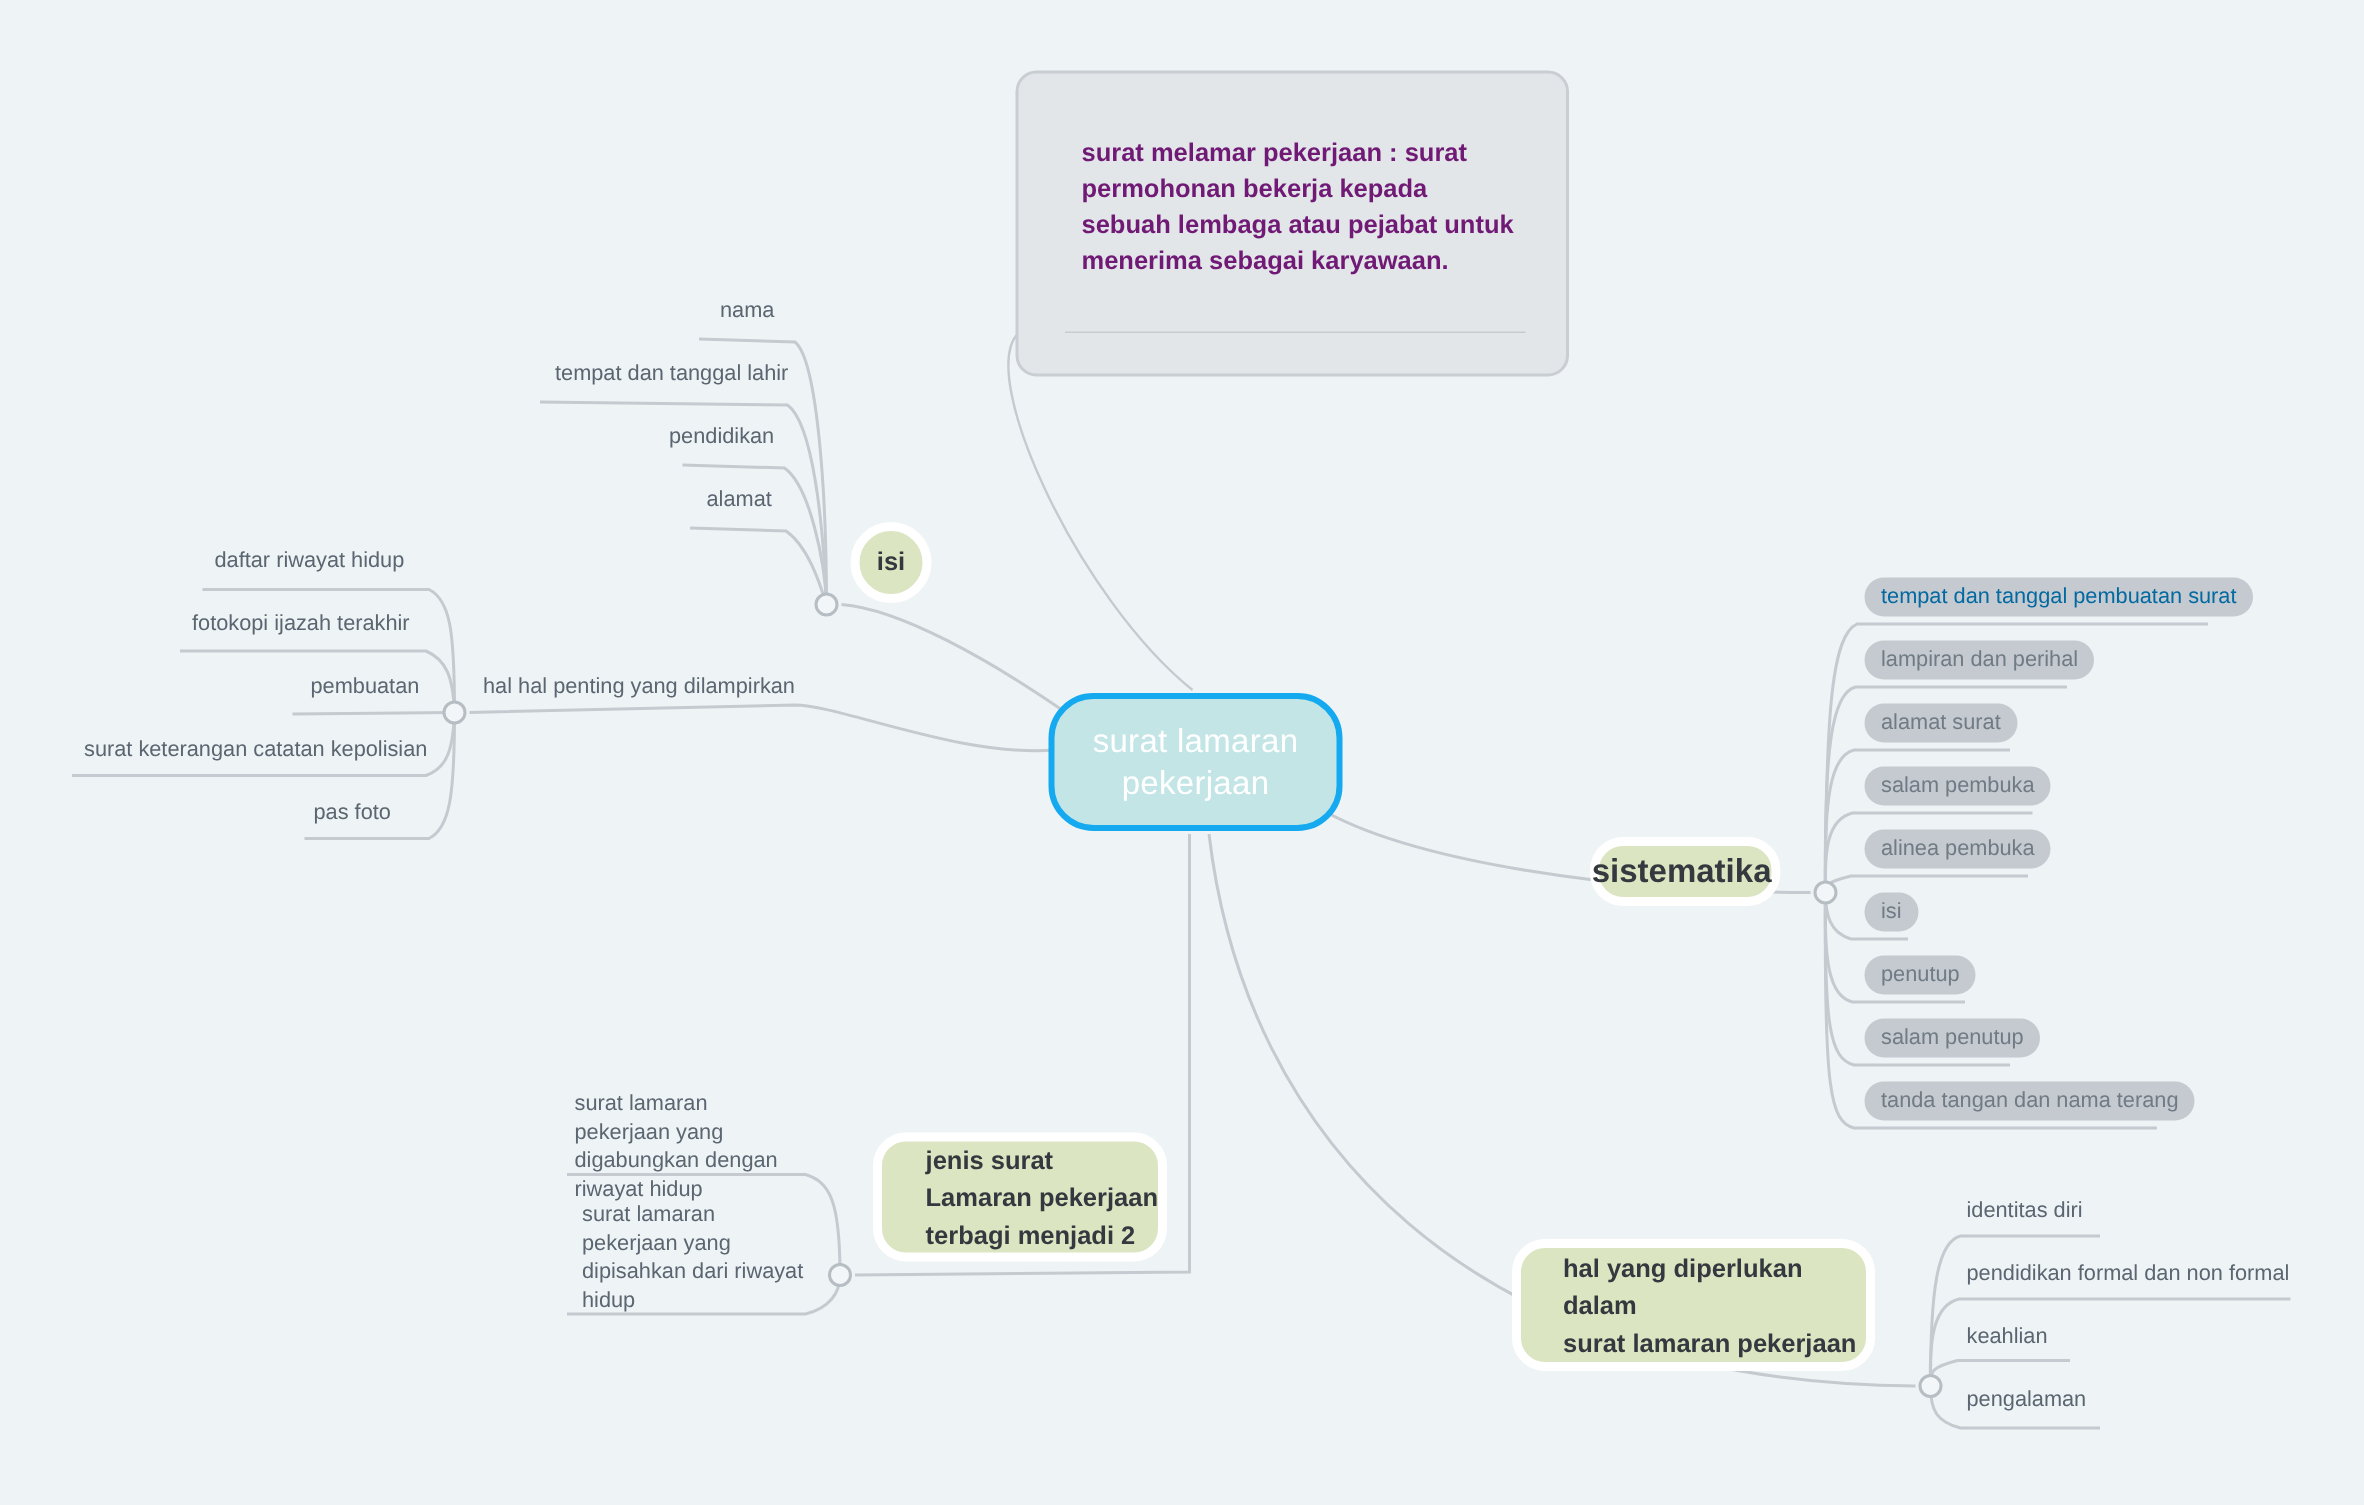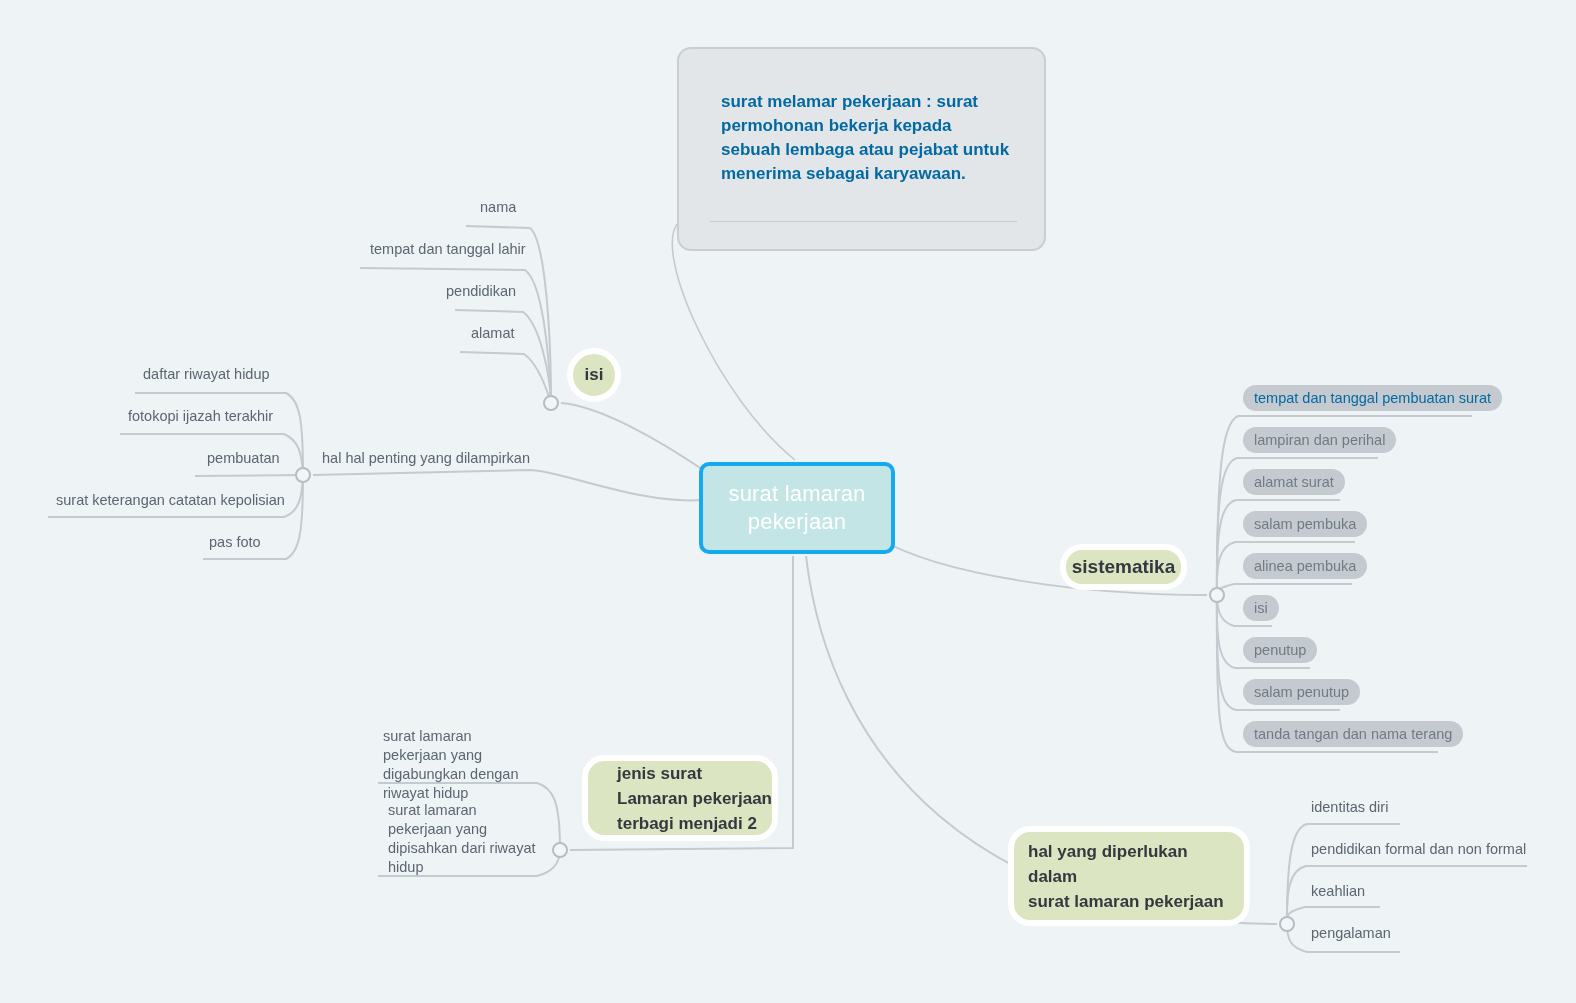--- a/index.html
+++ b/index.html
@@ -26,21 +26,21 @@
 
   
   .root-node {
     position: absolute;
     left: 699px;
     top: 462px;
     width: 196px;
     height: 92px;
     background: #c3e5e6;
     border: 4px solid #15a9f0;
-    border-radius: 10px;
+    border-radius: 30px;
     box-sizing: border-box;
     display: flex;
     align-items: center;
     justify-content: center;
     text-align: center;
     color: #ffffff;
     font-size: 22px;
     line-height: 28px;
     letter-spacing: 0.2px;
     z-index: 6;
@@ -57,21 +57,21 @@
     border: 2px solid #c9ced3;
     border-radius: 14px;
     box-sizing: border-box;
     z-index: 5;
   }
   .note-text {
     position: absolute;
     left: 42px;
     top: 41px;
     width: 292px;
-    color: #0369a1;
+    color: #701a75;
     font-size: 17px;
     font-weight: bold;
     line-height: 24px;
   }
   .note-divider {
     position: absolute;
     left: 31px;
     top: 172px;
     width: 307px;
     height: 1px;
@@ -98,44 +98,44 @@
 
   #node-isi {
     left: 567px;
     top: 348px;
     width: 54px;
     height: 54px;
     font-size: 17px;
   }
   #node-sistematika {
     left: 1060px;
-    top: 544px;
+    top: 558px;
     width: 127px;
     height: 46px;
-    font-size: 19px;
-    justify-content: center;
+    font-size: 22px;
+    justify-content: flex-end;
   }
   #node-jenis-surat {
     left: 582px;
     top: 755px;
     width: 196px;
     height: 86px;
     font-size: 17px;
     line-height: 25px;
     padding-left: 14px;
     justify-content: flex-end;
   }
   #node-hal-diperlukan {
     left: 1008px;
     top: 826px;
     width: 242px;
-    height: 100px;
+    height: 88px;
     font-size: 17px;
     line-height: 25px;
-    padding-left: 14px;
+    padding-left: 28px;
   }
 
   
   .leaf {
     position: absolute;
     color: #5b6671;
     font-size: 14.5px;
     line-height: 19px;
     white-space: nowrap;
     z-index: 4;

